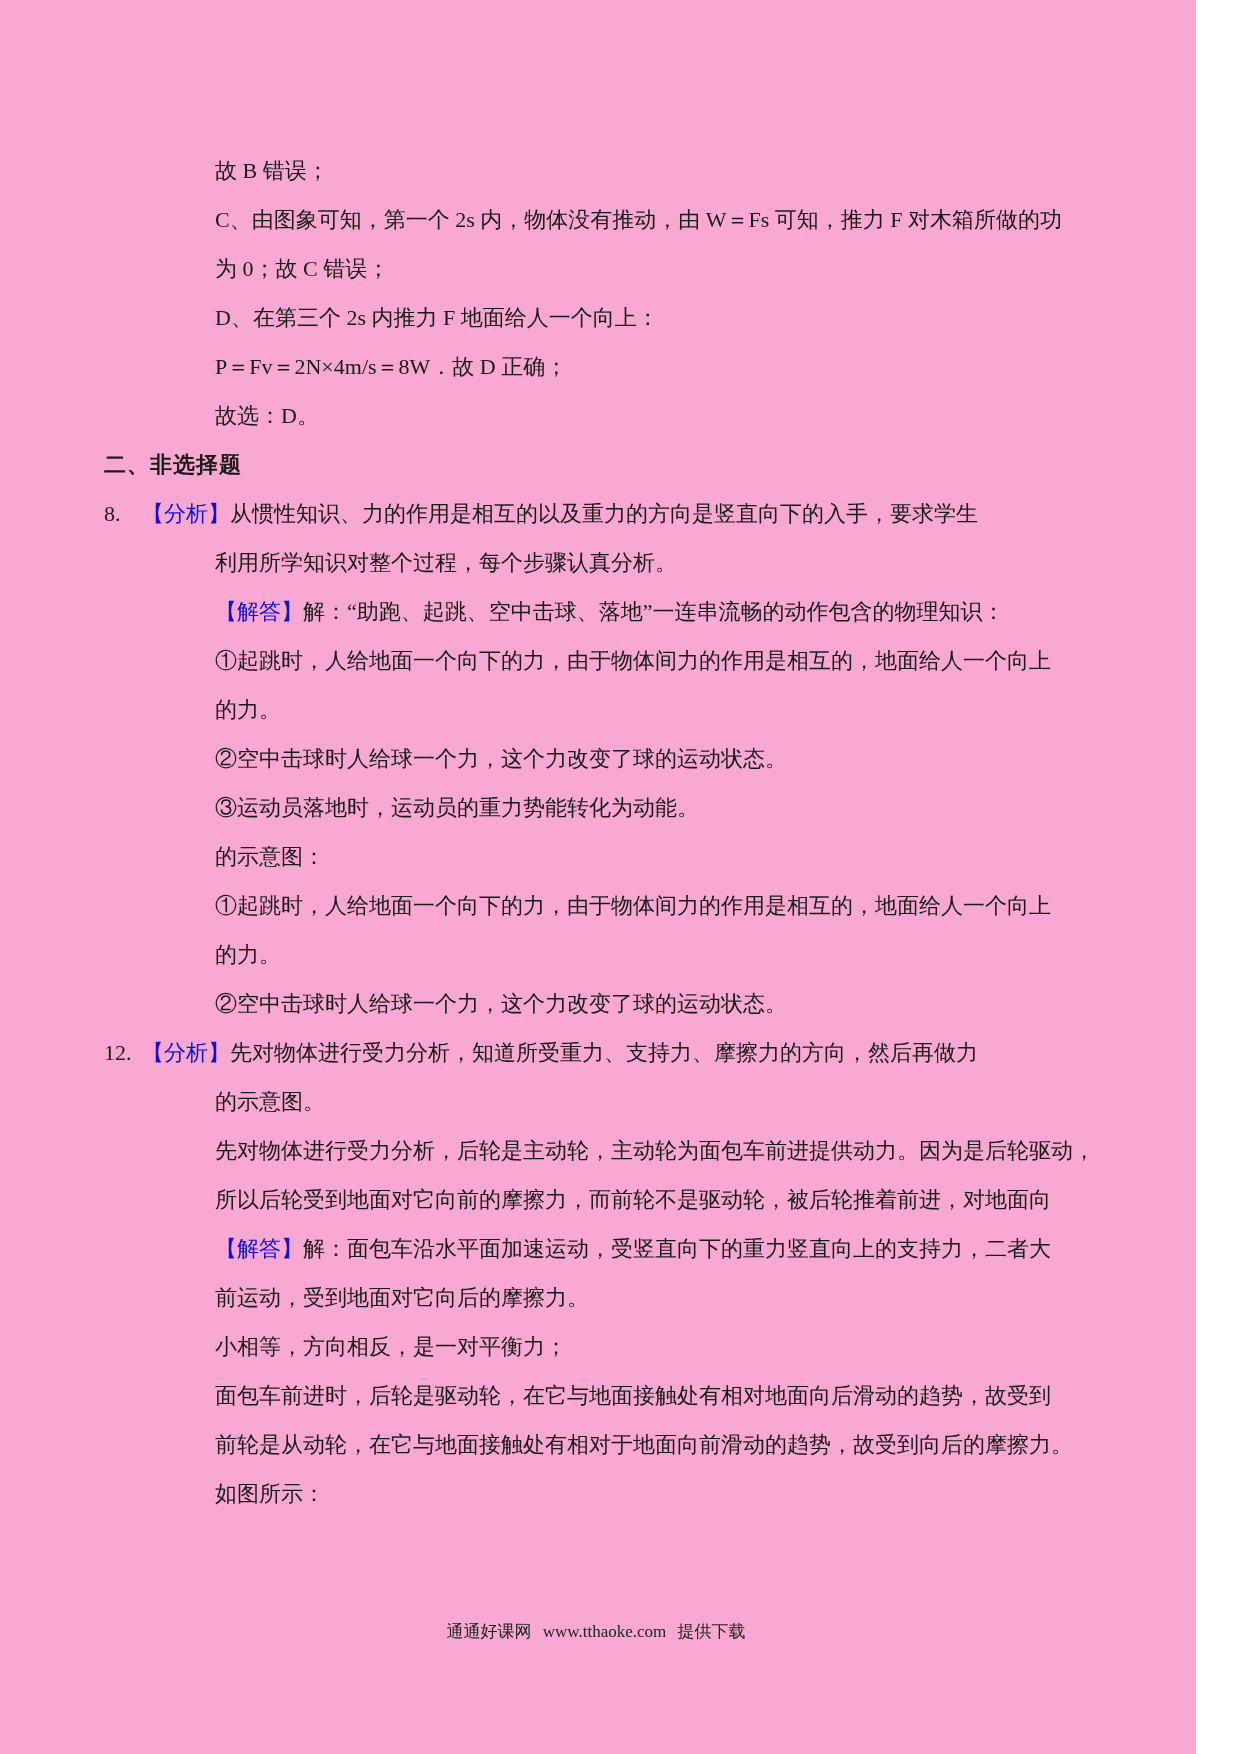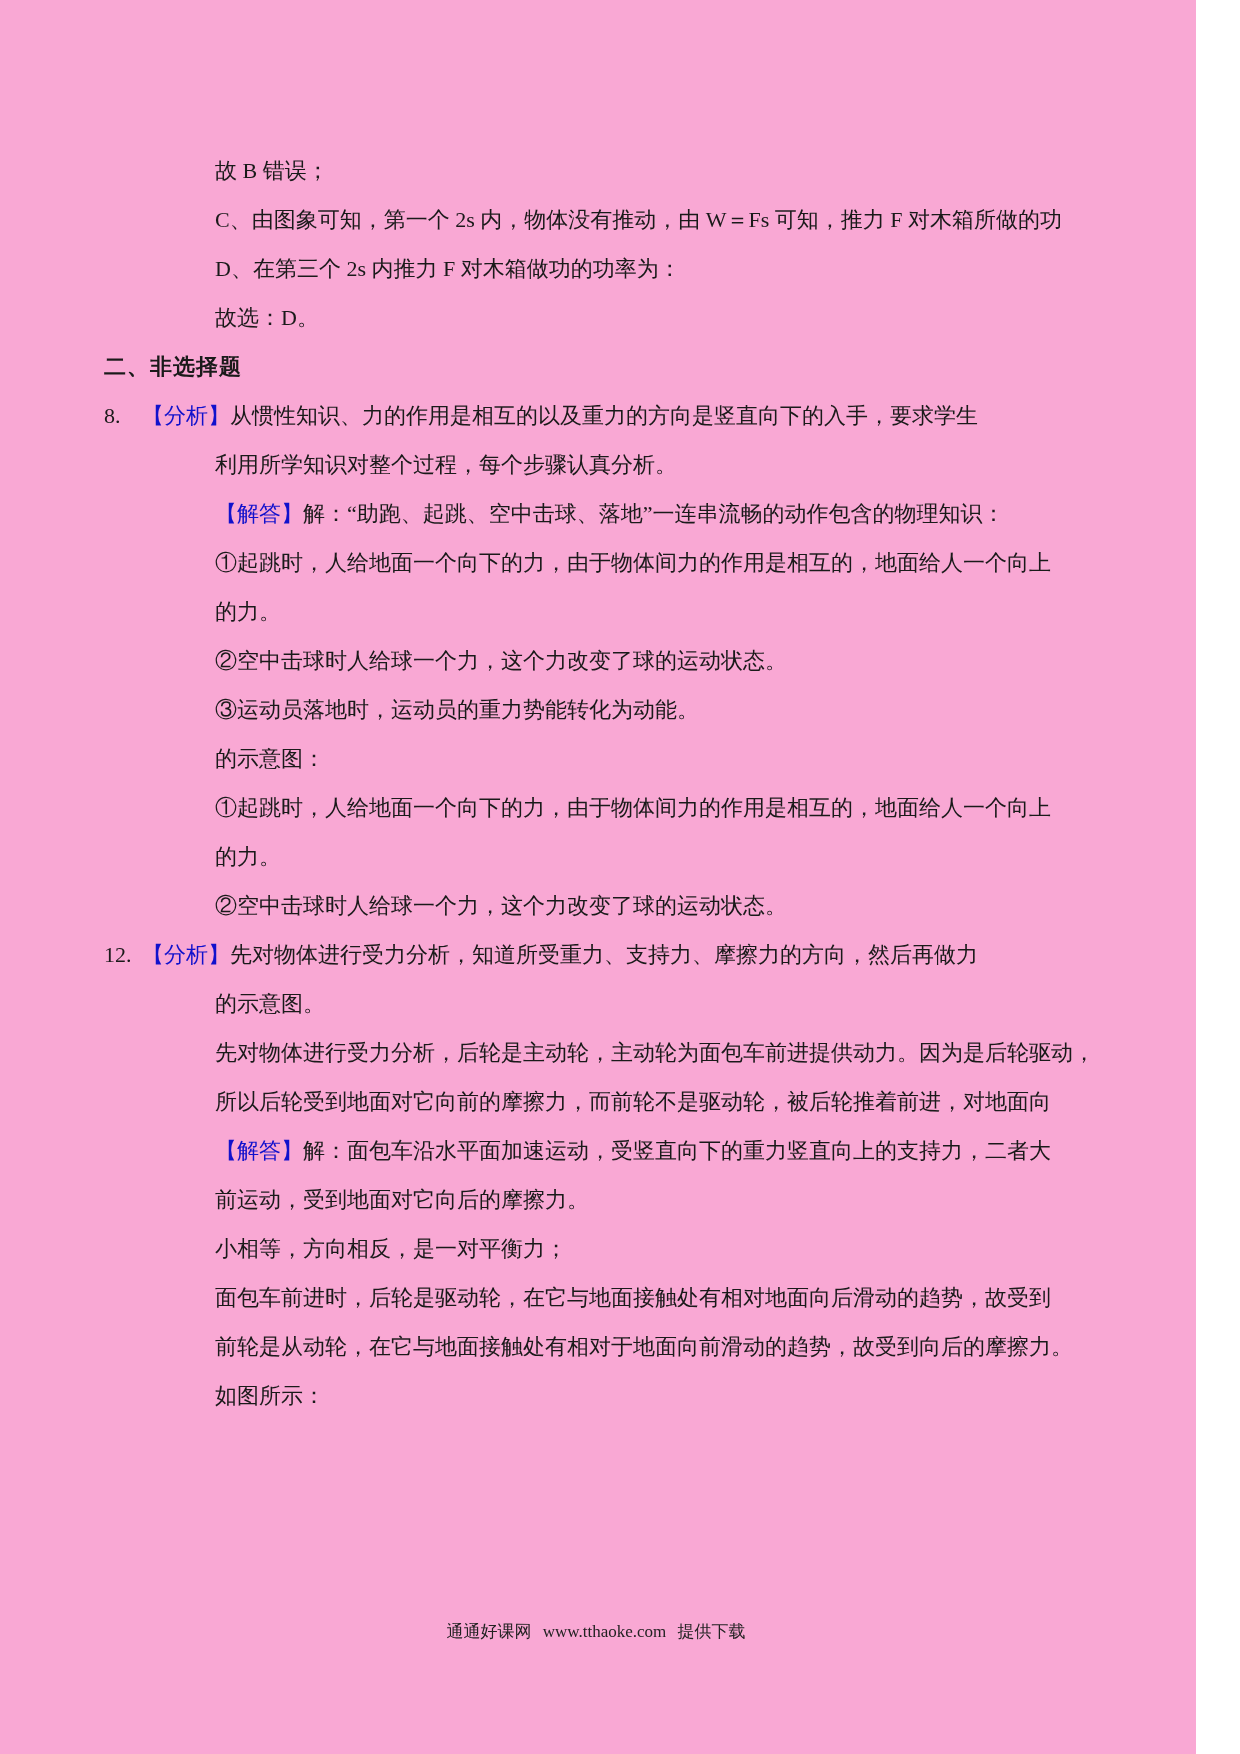--- a/index.html
+++ b/index.html
@@ -40,21 +40,23 @@
     word-spacing: 7px;
   }
 </style>
 </head>
 <body>
 
 <div class="page">
   <div class="content">
       <div class="line body"><span class="seg-text">故 B 错误；</span></div>
       <div class="line body"><span class="seg-text">C、由图象可知，第一个 2s 内，物体没有推动，由 W＝Fs 可知，推力 F 对木箱所做的功</span></div>
-      <div class="line body"><span class="seg-text">D、在第三个 2s 内推力 F 对木箱做功的功率为：</span></div>
+      <div class="line body"><span class="seg-text">为 0；故 C 错误；</span></div>
+      <div class="line body"><span class="seg-text">D、在第三个 2s 内推力 F 地面给人一个向上：</span></div>
+      <div class="line body"><span class="seg-text">P＝Fv＝2N×4m/s＝8W．故 D 正确；</span></div>
       <div class="line body"><span class="seg-text">故选：D。</span></div>
       <div class="line heading"><span class="seg-text">二、非选择题</span></div>
       <div class="line flush"><span class="seg-num">8.</span><span class="seg-tag">【分析】</span><span class="seg-text">从惯性知识、力的作用是相互的以及重力的方向是竖直向下的入手，要求学生</span></div>
       <div class="line body"><span class="seg-text">利用所学知识对整个过程，每个步骤认真分析。</span></div>
       <div class="line body"><span class="seg-tag">【解答】</span><span class="seg-text">解：“助跑、起跳、空中击球、落地”一连串流畅的动作包含的物理知识：</span></div>
       <div class="line body"><span class="seg-text">①起跳时，人给地面一个向下的力，由于物体间力的作用是相互的，地面给人一个向上</span></div>
       <div class="line body"><span class="seg-text">的力。</span></div>
       <div class="line body"><span class="seg-text">②空中击球时人给球一个力，这个力改变了球的运动状态。</span></div>
       <div class="line body"><span class="seg-text">③运动员落地时，运动员的重力势能转化为动能。</span></div>
       <div class="line body"><span class="seg-text">的示意图：</span></div>

